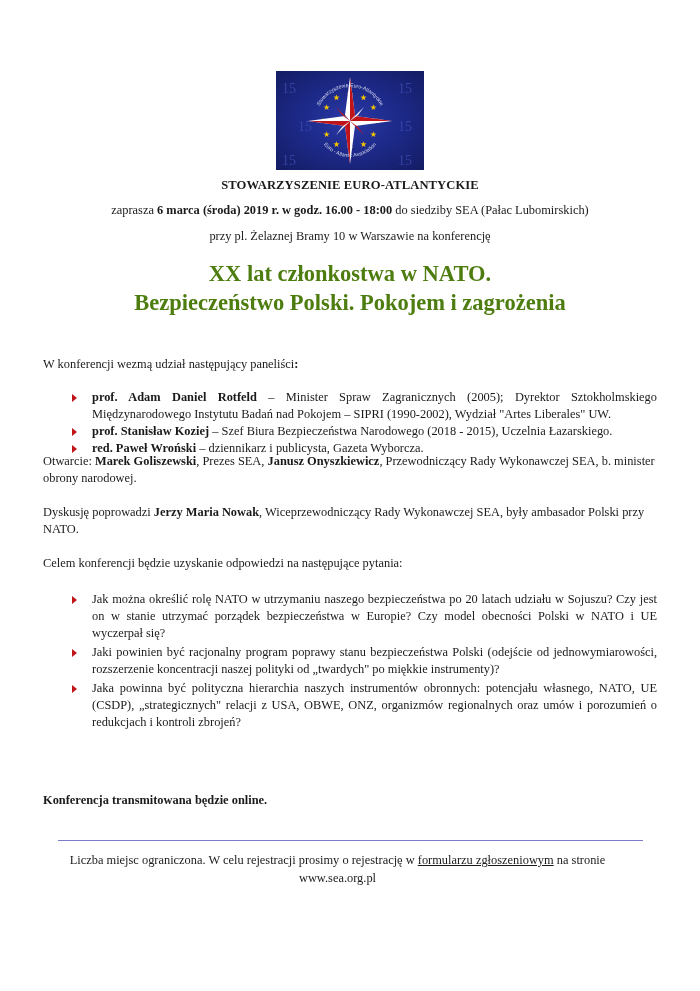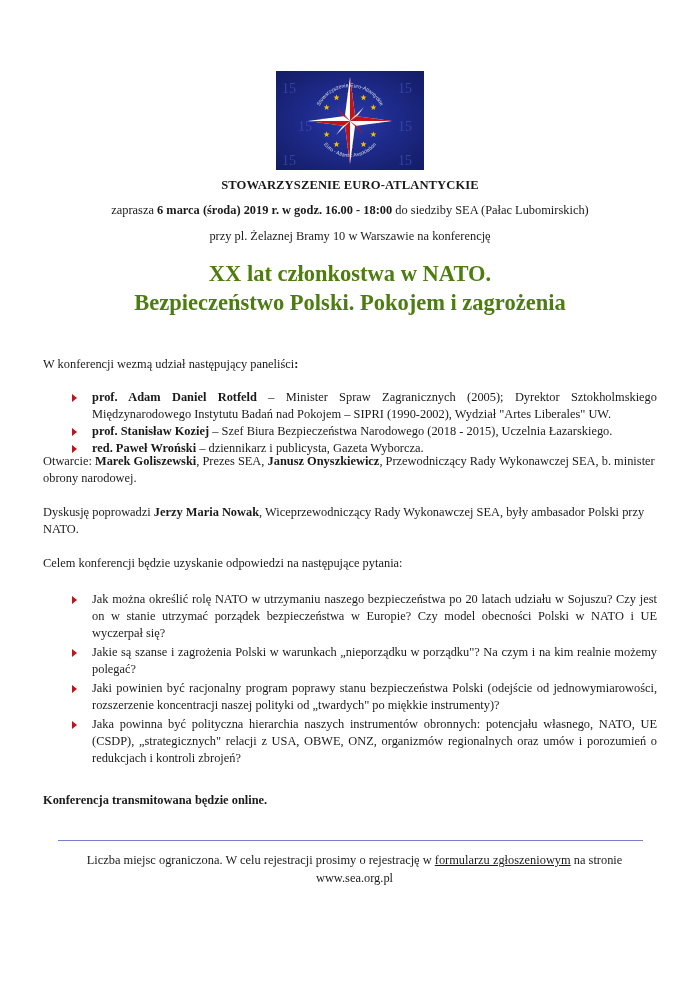--- a/index.html
+++ b/index.html
@@ -32,21 +32,21 @@
   .bullet-icon {
     position: absolute; left: -20px; top: 5px; width: 0; height: 0;
     border-top: 4px solid transparent; border-bottom: 4px solid transparent;
     border-left: 5px solid #c0141b;
   }
   b { font-weight: bold; }
   .rule {
     position: absolute; left: 58px; width: 585px; top: 840px; height: 1px;
     background: #7a7ec8;
   }
-  .footer { position: absolute; left: 0; width: 675px; top: 851px; line-height: 18px; padding-left: 17px; }
+  .footer { position: absolute; left: 0; width: 675px; top: 851px; line-height: 18px; }
   .link { text-decoration: underline; color: #1a1a1a; cursor: pointer; }
 </style>
 </head>
 <body>
 
 <div class="logo">
   <svg viewBox="0 0 148 99">
     <g fill="#3a4ab0" font-family="Liberation Serif, serif" font-size="14" opacity="0.8">
       <text x="6" y="22">15</text>
       <text x="122" y="22">15</text>
@@ -119,21 +119,20 @@
 </div>
 
 <div class="para" style="top:504px;">
   <span>Dyskusję poprowadzi </span><b>Jerzy Maria Nowak</b><span>, Wiceprzewodniczący Rady Wykonawczej SEA, były ambasador Polski przy NATO.</span>
 </div>
 
 <div class="para" style="top:555px;">Celem konferencji będzie uzyskanie odpowiedzi na następujące pytania:</div>
 
 <ul class="bullets q" style="top:575px;" id="questions">
     <li><span class="bullet-icon"></span><span>Jak można określić rolę NATO w utrzymaniu  naszego bezpieczeństwa po 20 latach udziału w Sojuszu? Czy jest on w stanie utrzymać porządek bezpieczeństwa w Europie? Czy model obecności Polski w NATO i UE wyczerpał się?</span></li>
-    <li><span class="bullet-icon"></span><span>Jakie są szanse i zagrożenia Polski w warunkach „nieporządku w porządku"? Na czym i na kim realnie możemy polegać?</span></li>
     <li><span class="bullet-icon"></span><span>Jaki powinien być racjonalny program poprawy stanu bezpieczeństwa Polski (odejście od jednowymiarowości, rozszerzenie koncentracji naszej polityki od „twardych" po miękkie instrumenty)?</span></li>
     <li><span class="bullet-icon"></span><span>Jaka powinna być polityczna hierarchia naszych instrumentów obronnych: potencjału własnego, NATO, UE (CSDP), „strategicznych" relacji z USA, OBWE, ONZ, organizmów regionalnych oraz umów i porozumień o redukcjach i kontroli zbrojeń?</span></li>
   </ul>
 
 <div class="para" style="top:792px; font-weight:bold;">Konferencja transmitowana będzie online.</div>
 
 <div class="rule"></div>
 
 <div class="footer center">
   <div>

